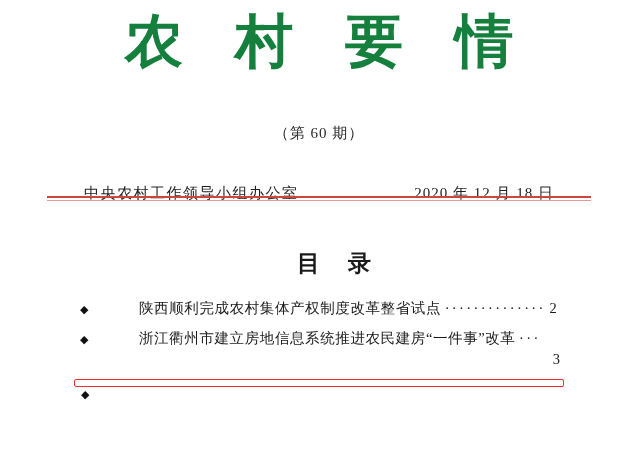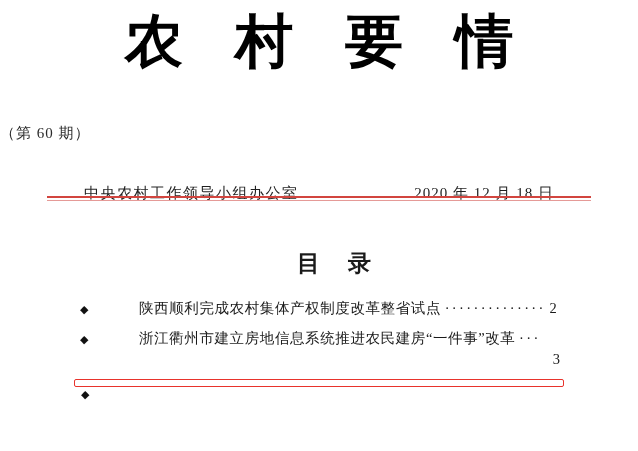--- a/index.html
+++ b/index.html
@@ -21,33 +21,34 @@
     position: absolute;
     top: 8px;
     left: 0;
     width: 100%;
     text-align: center;
   }
   .masthead-title {
     font-family: "DejaVu Serif", "Liberation Serif", serif;
     font-size: 58px;
     font-weight: bold;
-    color: #000000;
+    color: #15803d;
     letter-spacing: 16px;
     line-height: 1.15;
     text-indent: 16px;
     white-space: nowrap;
   }
 
   
   .issue {
     position: absolute;
     top: 124px;
     left: 0;
     width: 100%;
+    text-align: center;
     font-size: 15px;
     color: #2b2b2b;
     letter-spacing: 1px;
   }
 
   
   .publine {
     position: absolute;
     top: 167px;
     left: 84px;

